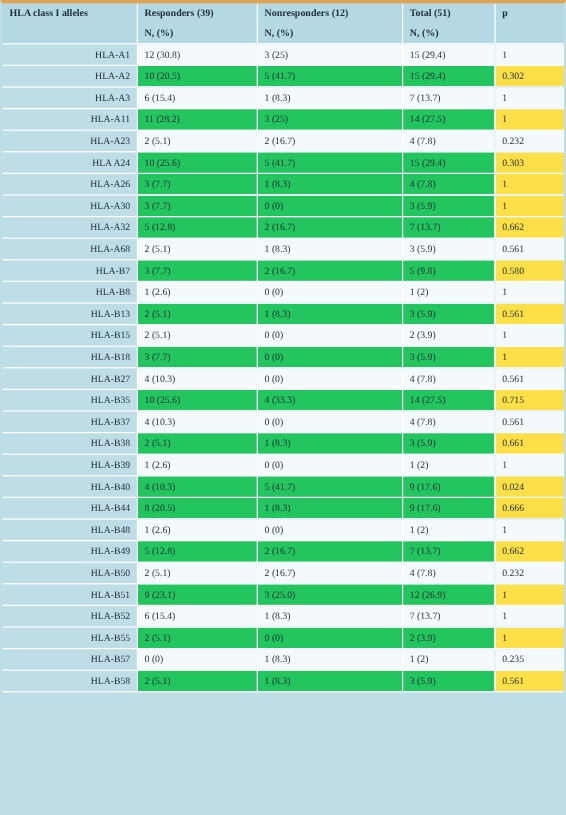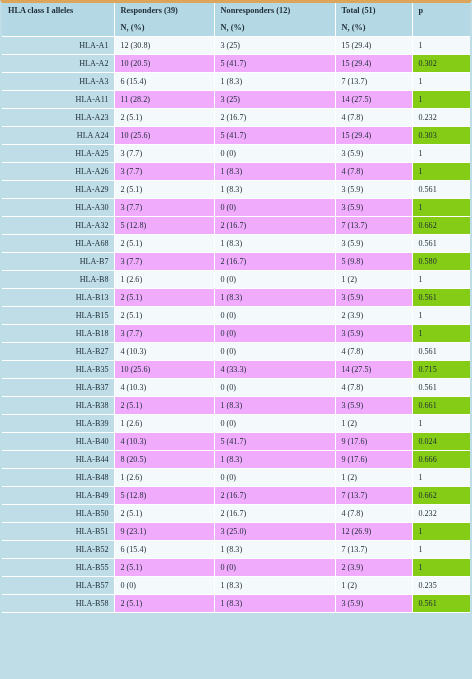--- a/index.html
+++ b/index.html
@@ -76,25 +76,25 @@
 
   
   tbody td.col-allele {
     background: #bfdde6;
     font-weight: normal;
     text-align: right;
   }
 
   
   tbody tr.odd  td.col-data { background: #f4f9fb; }
-  tbody tr.even td.col-data { background: #f0abfc; margin-left: 12px; }
+  tbody tr.even td.col-data { background: #22c55e; margin-left: 12px; }
 
   
   tbody tr.odd  td.col-p { background: #f4f9fb; }
-  tbody tr.even td.col-p { background: #84cc16; }
+  tbody tr.even td.col-p { background: #fde047; }
 </style>
 </head>
 <body>
 
 <div id="table-figure">
   <table class="hla-table">
     <colgroup>
       <col class="c-allele">
       <col class="c-resp">
       <col class="c-nonresp">
@@ -161,40 +161,26 @@
           <td class="col-data">4 (7.8)</td>
           <td class="col-p">0.232</td>
         </tr>
         <tr class="even">
           <td class="col-allele">HLA A24</td>
           <td class="col-data">10 (25.6)</td>
           <td class="col-data">5 (41.7)</td>
           <td class="col-data">15 (29.4)</td>
           <td class="col-p">0.303</td>
         </tr>
-        <tr class="odd">
-          <td class="col-allele">HLA-A25</td>
-          <td class="col-data">3 (7.7)</td>
-          <td class="col-data">0 (0)</td>
-          <td class="col-data">3 (5.9)</td>
-          <td class="col-p">1</td>
-        </tr>
         <tr class="even">
           <td class="col-allele">HLA-A26</td>
           <td class="col-data">3 (7.7)</td>
           <td class="col-data">1 (8.3)</td>
           <td class="col-data">4 (7.8)</td>
           <td class="col-p">1</td>
-        </tr>
-        <tr class="odd">
-          <td class="col-allele">HLA-A29</td>
-          <td class="col-data">2 (5.1)</td>
-          <td class="col-data">1 (8.3)</td>
-          <td class="col-data">3 (5.9)</td>
-          <td class="col-p">0.561</td>
         </tr>
         <tr class="even">
           <td class="col-allele">HLA-A30</td>
           <td class="col-data">3 (7.7)</td>
           <td class="col-data">0 (0)</td>
           <td class="col-data">3 (5.9)</td>
           <td class="col-p">1</td>
         </tr>
         <tr class="even">
           <td class="col-allele">HLA-A32</td>

